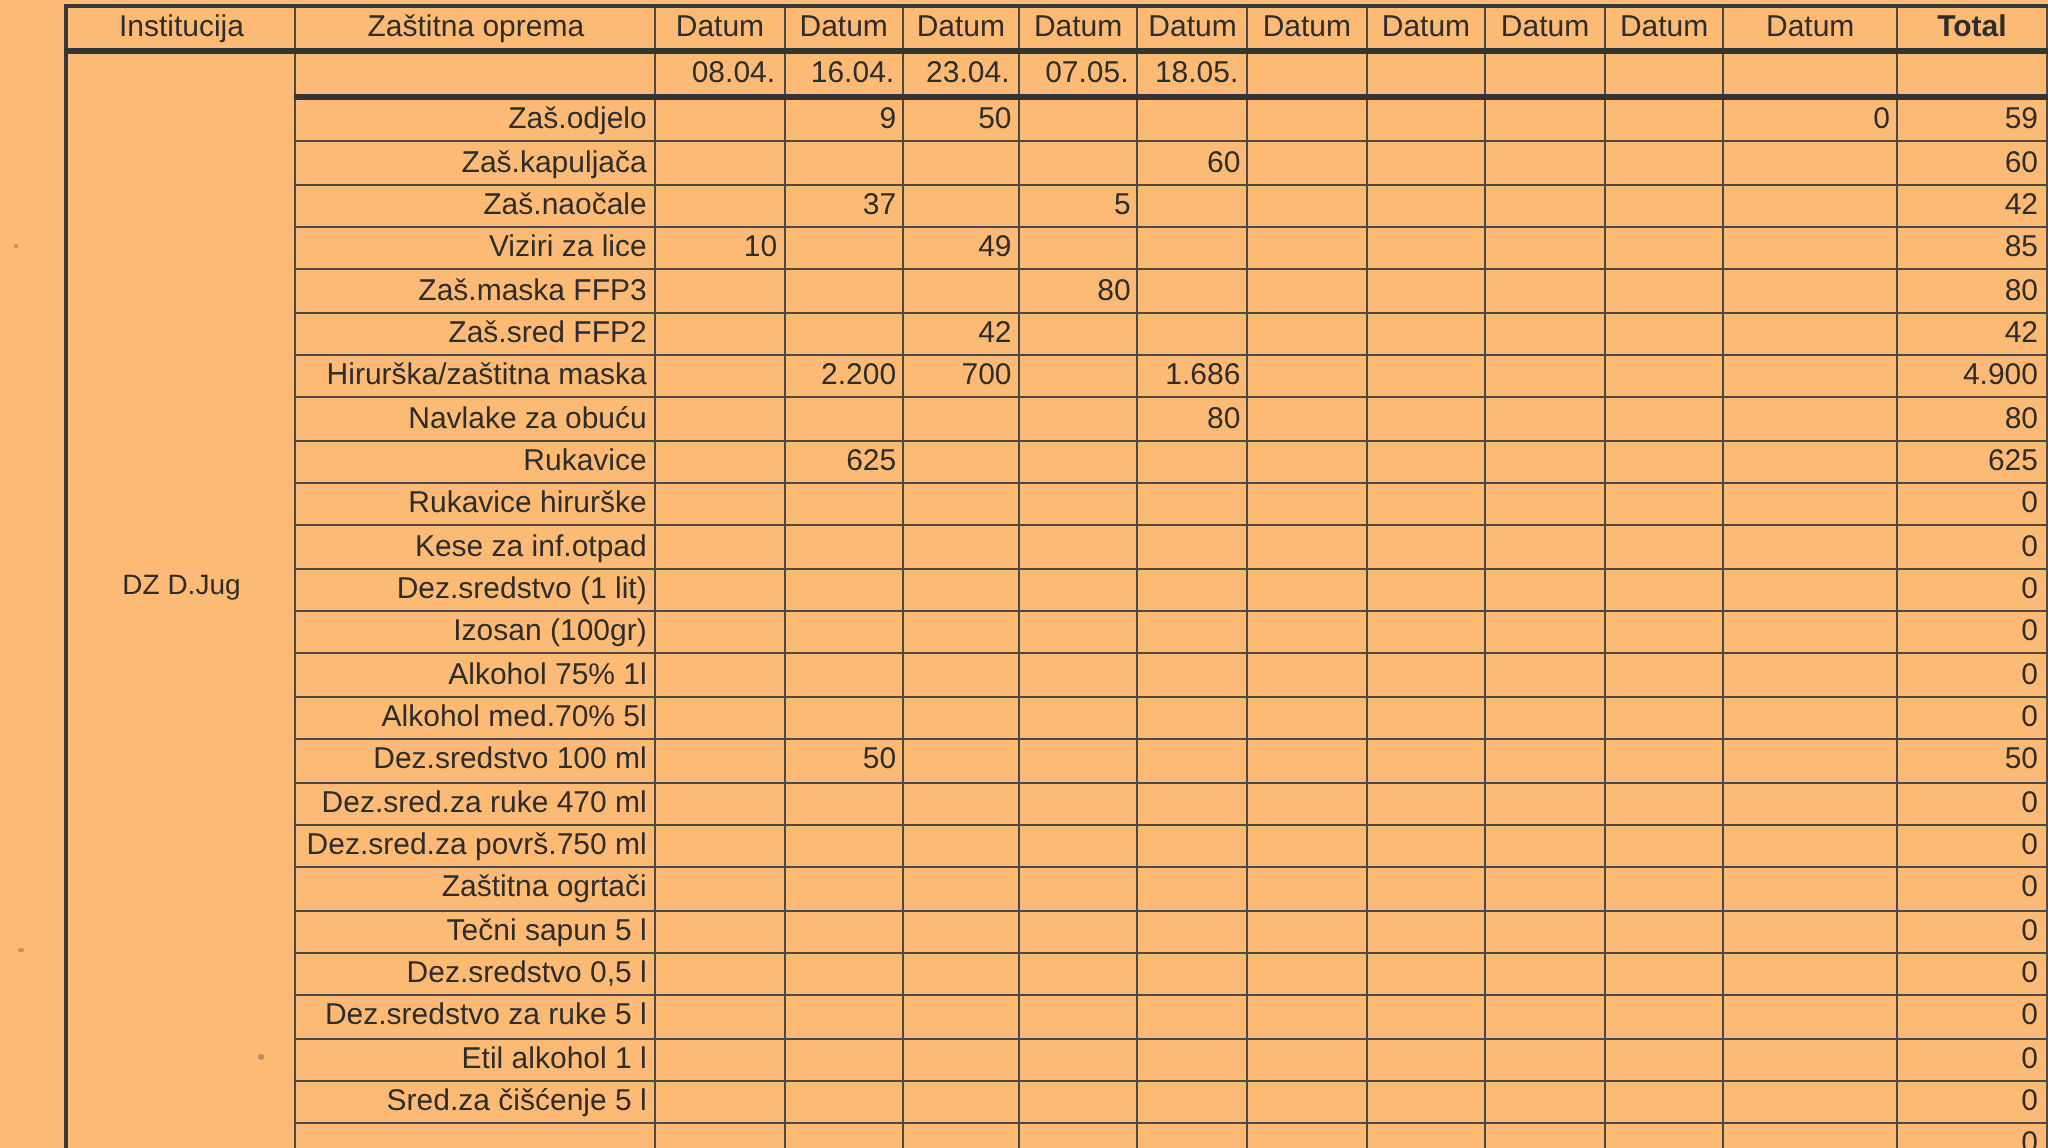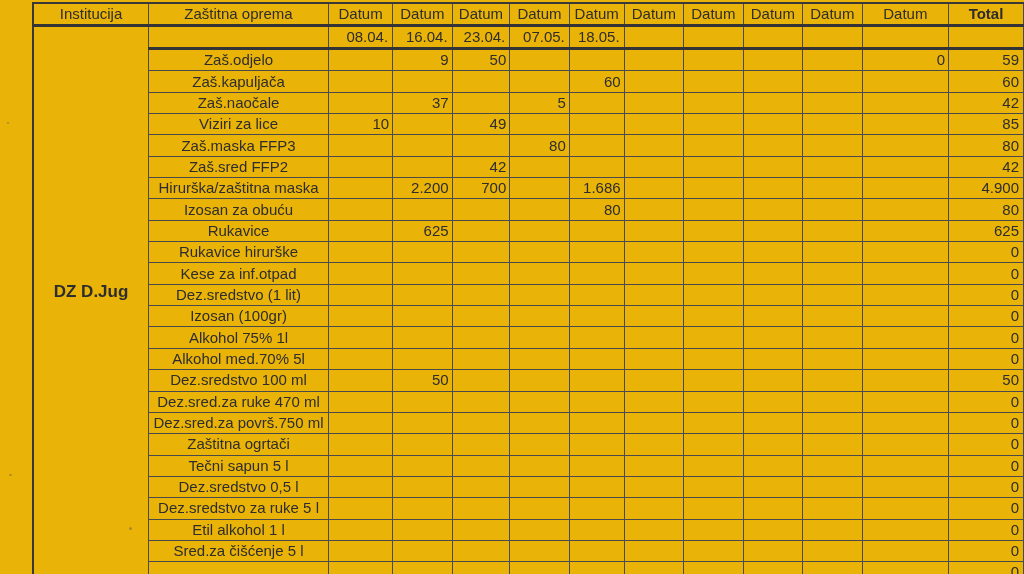--- a/index.html
+++ b/index.html
@@ -1,19 +1,19 @@
 <!DOCTYPE html>
 <html><head>
 <meta charset="utf-8">
 <style>
   html,body { margin:0; padding:0; }
   .page {
     position:relative;
     width:1024px; height:574px;
-    background:#eab308;
+    background:#fdba74;
     overflow:hidden;
     font-family:"Liberation Sans", sans-serif;
     color:#2d2d2d;
   }
   table.grid {
     position:absolute;
     left:32px; top:2px;
     border-collapse:collapse;
     table-layout:fixed;
   }
@@ -44,26 +44,26 @@
   tr.dates-row td { border-bottom:3px solid #343434; height:19px; }
   td.date-cell { text-align:right; padding-left:3px; }
   
   td.inst-cell {
     border-left:2.5px solid #383838;
     border-bottom:2px solid #383838;
     text-align:center;
     vertical-align:middle;
   }
   td.inst-cell .inst-label {
-    font-weight:bold;
-    font-size:17px;
+    font-weight:normal;
+    font-size:14px;
     transform:translateY(-12px);
   }
   
-  td.label-cell { text-align:center; }
+  td.label-cell { text-align:right; }
   td.num-cell  { text-align:right; padding-right:3px; }
   td.total-cell{ text-align:right; }
   
   .speck {
     position:absolute;
     border-radius:50%;
     background:rgba(90,90,90,0.45);
   }
 </style>
 </head>
@@ -214,21 +214,21 @@
           <td class="num-cell"></td>
           <td class="num-cell">1.686</td>
           <td class="num-cell"></td>
           <td class="num-cell"></td>
           <td class="num-cell"></td>
           <td class="num-cell"></td>
           <td class="num-cell"></td>
           <td class="total-cell">4.900</td>
         </tr>
         <tr>
-          <td class="label-cell">Izosan za obuću</td>
+          <td class="label-cell">Navlake za obuću</td>
           <td class="num-cell"></td>
           <td class="num-cell"></td>
           <td class="num-cell"></td>
           <td class="num-cell"></td>
           <td class="num-cell">80</td>
           <td class="num-cell"></td>
           <td class="num-cell"></td>
           <td class="num-cell"></td>
           <td class="num-cell"></td>
           <td class="num-cell"></td>

